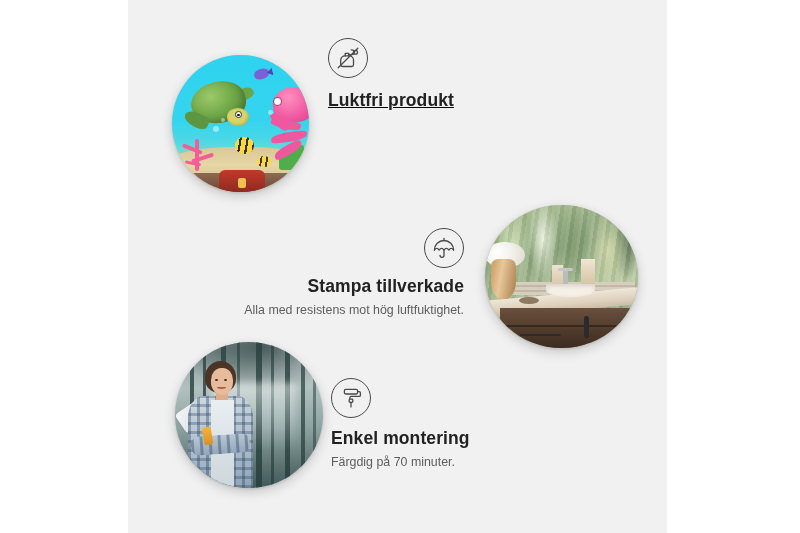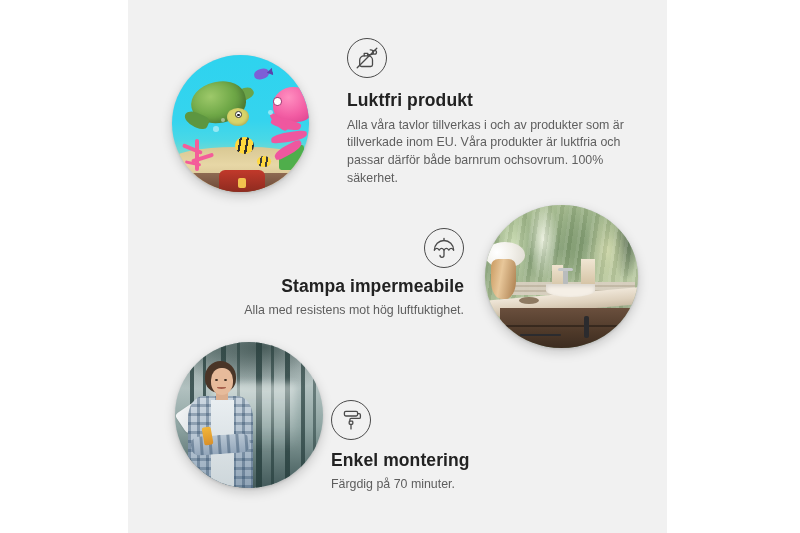--- a/index.html
+++ b/index.html
@@ -320,30 +320,30 @@
     display:flex; align-items:center; justify-content:center;
   }
   .feat-title {
     font-size:17.5px; font-weight:bold; color:#222222;
     letter-spacing:.1px; line-height:1.25;
   }
   .feat-body {
     font-size:12.4px; color:#5e5e5e; line-height:1.42;
   }
 
-  #feature-odor { left:347px; top:38px; width:300px; }
+  #feature-odor { left:328px; top:38px; width:300px;text-decoration:underline; }
   #feature-odor .feat-title { margin-top:12px; }
   #feature-odor .feat-body  { margin-top:5px; width:290px; }
 
   #feature-water { left:222px; top:228px; width:242px; text-align:right; }
   #feature-water .feat-icon { margin-left:auto; }
   #feature-water .feat-title { margin-top:8px; }
   #feature-water .feat-body  { margin-top:4px; }
 
-  #feature-mount { left:331px; top:400px; width:260px; }
+  #feature-mount { left:331px; top:378px; width:260px; }
   #feature-mount .feat-title { margin-top:10px; }
   #feature-mount .feat-body  { margin-top:4px; }
 </style>
 </head>
 <body>
 
 <div id="stage">
 
   <div id="panel"></div>
 
@@ -389,33 +389,32 @@
     <div class="feat-icon">
       <svg width="26" height="26" viewBox="0 0 26 26" fill="none" stroke="#4a4a4a" stroke-width="1.3" stroke-linecap="round" stroke-linejoin="round">
         <path d="M7.5 21.5h9.2c1 0 1.8-.8 1.8-1.8v-4.6c0-2.3-1.9-4.2-4.2-4.2h-4.4C7.6 10.9 5.7 12.8 5.7 15.1v4.6c0 1 .8 1.8 1.8 1.8z"></path>
         <path d="M10.2 10.9V8.3h3.6v2.6"></path>
         <path d="M13.8 9.6h3.1c1.3 0 2.4-1.1 2.4-2.4 0-1.3-1.1-2.4-2.4-2.4h-.7"></path>
         <circle cx="20.6" cy="7.2" r="1.9"></circle>
         <path d="M3.2 22.8L22.8 3.2"></path>
       </svg>
     </div>
     <div class="feat-title">Luktfri produkt</div>
-    <div class="feat-body">Alla våra tavlor tillverkas i och av produkter som är tillverkade inom EU. Våra produkter är luktfria och passar därför både barnrum ochsovrum. 100% säkerhet.</div>
   </div>
 
   <div class="feature" id="feature-water">
     <div class="feat-icon">
       <svg width="26" height="26" viewBox="0 0 26 26" fill="none" stroke="#4a4a4a" stroke-width="1.3" stroke-linecap="round" stroke-linejoin="round">
         <path d="M3.4 15.1c0-5.3 4.3-9.6 9.6-9.6s9.6 4.3 9.6 9.6"></path>
         <path d="M3.4 15.1c1.6-2.2 3.2-2.2 4.8 0 1.6-2.2 3.2-2.2 4.8 0 1.6-2.2 3.2-2.2 4.8 0 1.6-2.2 3.2-2.2 4.8 0"></path>
         <path d="M13 5.5V3.4"></path>
         <path d="M13 15.1v5.2c0 1.1-.9 2-2 2s-2-.9-2-2"></path>
       </svg>
     </div>
-    <div class="feat-title">Stampa impermeabile</div>
+    <div class="feat-title">Stampa tillverkade</div>
     <div class="feat-body">Alla med resistens mot hög luftfuktighet.</div>
   </div>
 
   <div class="prod-circle" id="circle-bath">
     <div class="scene">
       <div class="wall"></div>
       <div class="backsplash"></div>
       <div class="candle-a"></div>
       <div class="candle-b"></div>
       <div class="faucet"></div>

